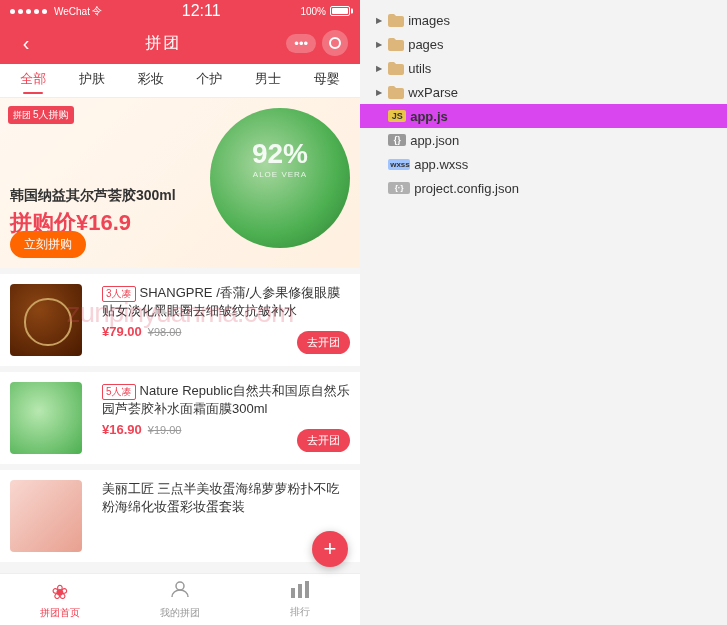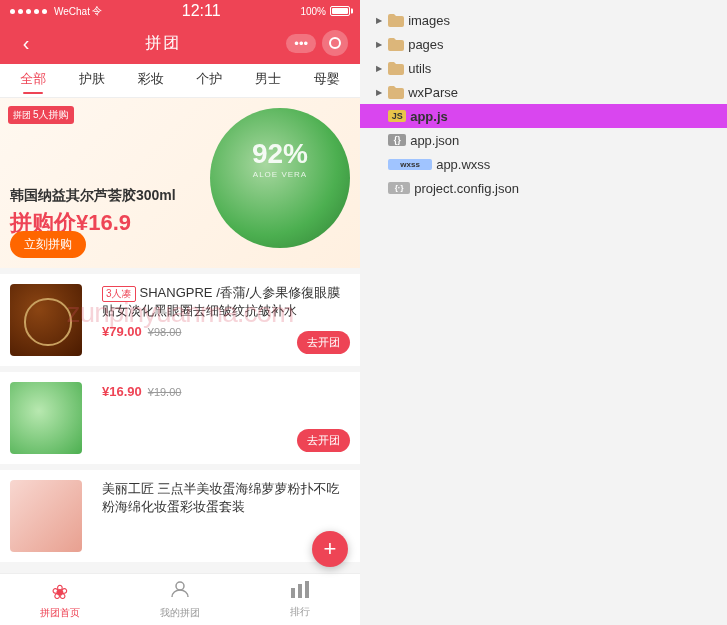--- a/index.html
+++ b/index.html
@@ -379,20 +379,23 @@
           <span class="price-current">¥79.00</span>
           <span class="price-original">¥98.00</span>
         </div>
       </div>
       <button class="go-group-btn">去开团</button>
     </div>
 
     <div class="product-item">
       <div class="product-thumb thumb-2"></div>
       <div class="product-info">
+        <div class="product-name">
+          <span class="product-group-tag">5人凑</span>Nature Republic自然共和国原自然乐园芦荟胶补水面霜面膜300ml
+        </div>
         <div class="product-price-row">
           <span class="price-current">¥16.90</span>
           <span class="price-original">¥19.00</span>
         </div>
       </div>
       <button class="go-group-btn">去开团</button>
     </div>
 
     <div class="product-item">
       <div class="product-thumb thumb-3"></div>
@@ -485,21 +488,21 @@
     </div>
 
     <div class="file-item">
       <span class="folder-arrow" style="visibility:hidden">▶</span>
       <span class="json-badge">{}</span>
       <span class="file-label">app.json</span>
     </div>
 
     <div class="file-item">
       <span class="folder-arrow" style="visibility:hidden">▶</span>
-      <span class="wxss-badge" style="font-size:8px;width:44px">wxss</span>
+      <span class="wxss-badge" style="font-size:8px;width:22px">wxss</span>
       <span class="file-label">app.wxss</span>
     </div>
 
     <div class="file-item">
       <span class="folder-arrow" style="visibility:hidden">▶</span>
       <span class="config-badge" style="font-size:8px;width:22px">{·}</span>
       <span class="file-label">project.config.json</span>
     </div>
 
   </div>

